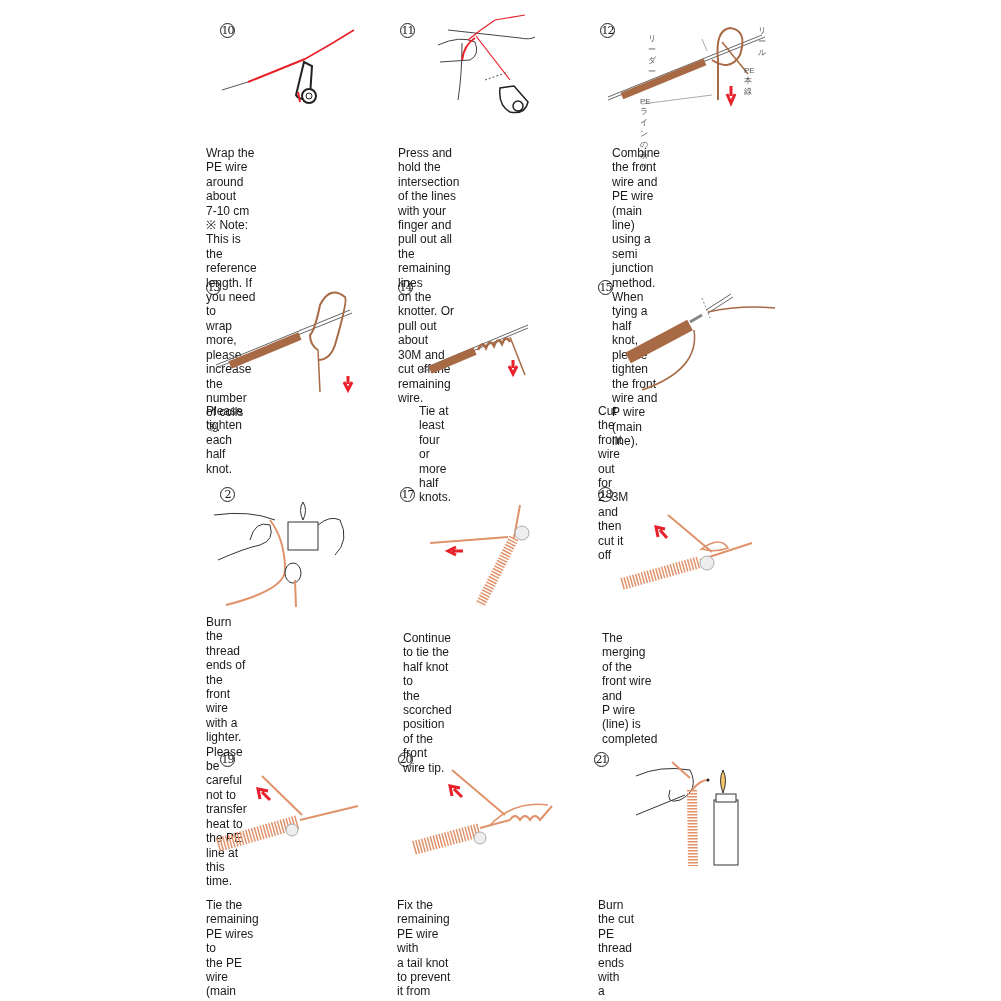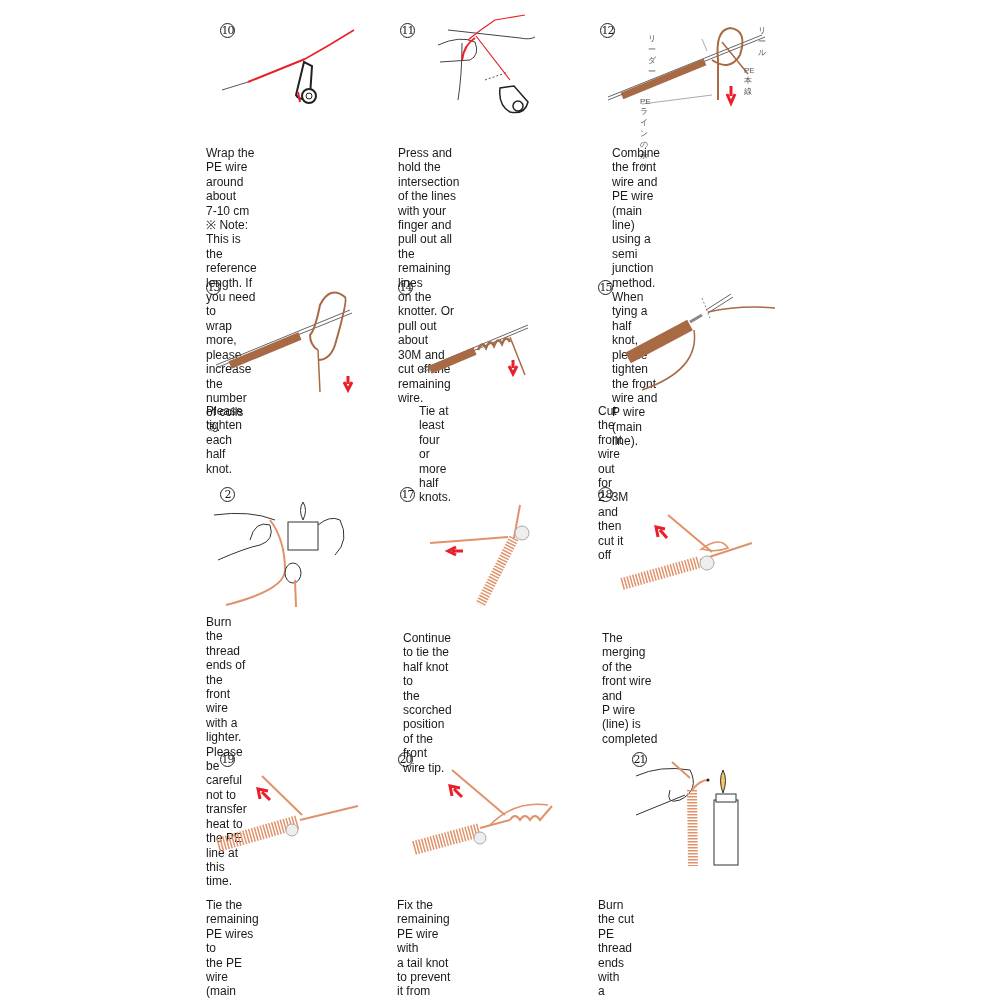--- a/index.html
+++ b/index.html
@@ -190,21 +190,21 @@
     <circle cx="480" cy="838" r="6" fill="#eee" stroke="#aaa"></circle>
     <path d="M462 797 L454 789 M452 796 L450 786 L460 788" stroke="#e8202a" stroke-width="3" fill="none"></path>
   </svg>
   <div class="cap" style="left:397px;top:898px">Fix the remaining PE wire with
 a tail knot to prevent it from
 loosening, leaving 2 to 3MM
 for cutting.</div>
 </div>
 
 <div class="step">
-  <div class="num" style="left:632px;top:752px">21</div>
+  <div class="num" style="left:594px;top:752px">21</div>
   <svg class="illu" style="left:0;top:0" width="1" height="1">
     <path d="M636 776 Q660 765 690 770 Q700 790 680 800 Q665 805 670 790" stroke="#333" fill="none"></path>
     <line x1="636" y1="815" x2="685" y2="795" stroke="#333"></line>
     <line x1="672" y1="762" x2="690" y2="778" stroke="#e0926a" stroke-width="2"></line>
     <line x1="692" y1="790" x2="693" y2="866" stroke="#e0926a" stroke-width="10" stroke-dasharray="1.5,1.5"></line>
     <path d="M692 790 Q700 780 708 780" stroke="#e0926a" stroke-width="2" fill="none"></path>
     <circle cx="708" cy="780" r="1.5" fill="#222"></circle>
     <rect x="714" y="800" width="24" height="65" fill="#fff" stroke="#333"></rect>
     <rect x="716" y="794" width="20" height="8" fill="#fff" stroke="#333"></rect>
     <path d="M723 793 Q718 780 723 770 Q728 780 723 793Z" fill="#f6c66a" stroke="#333"></path>

